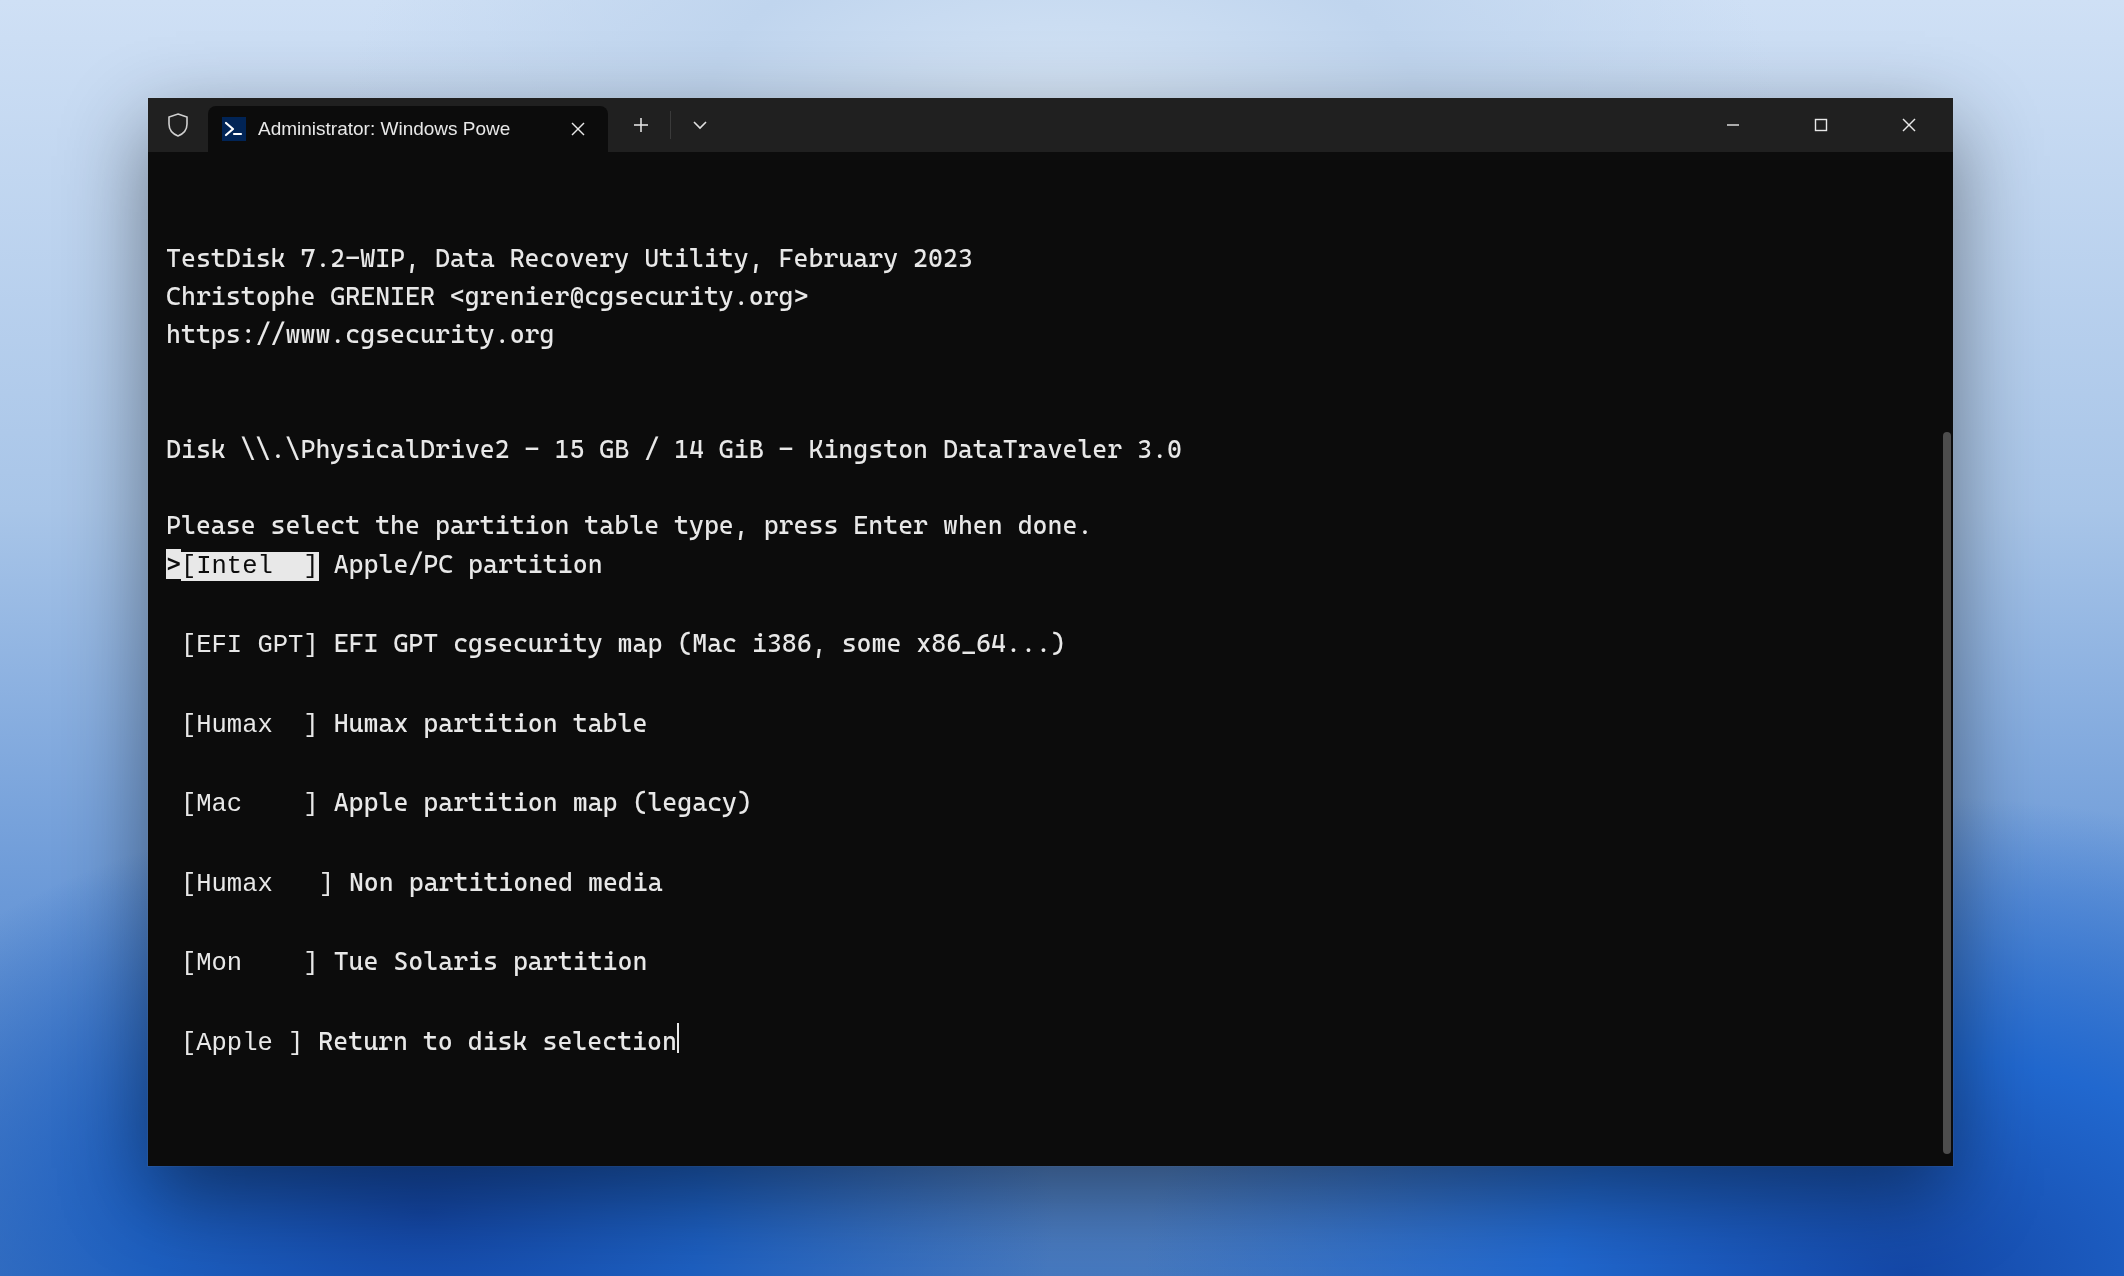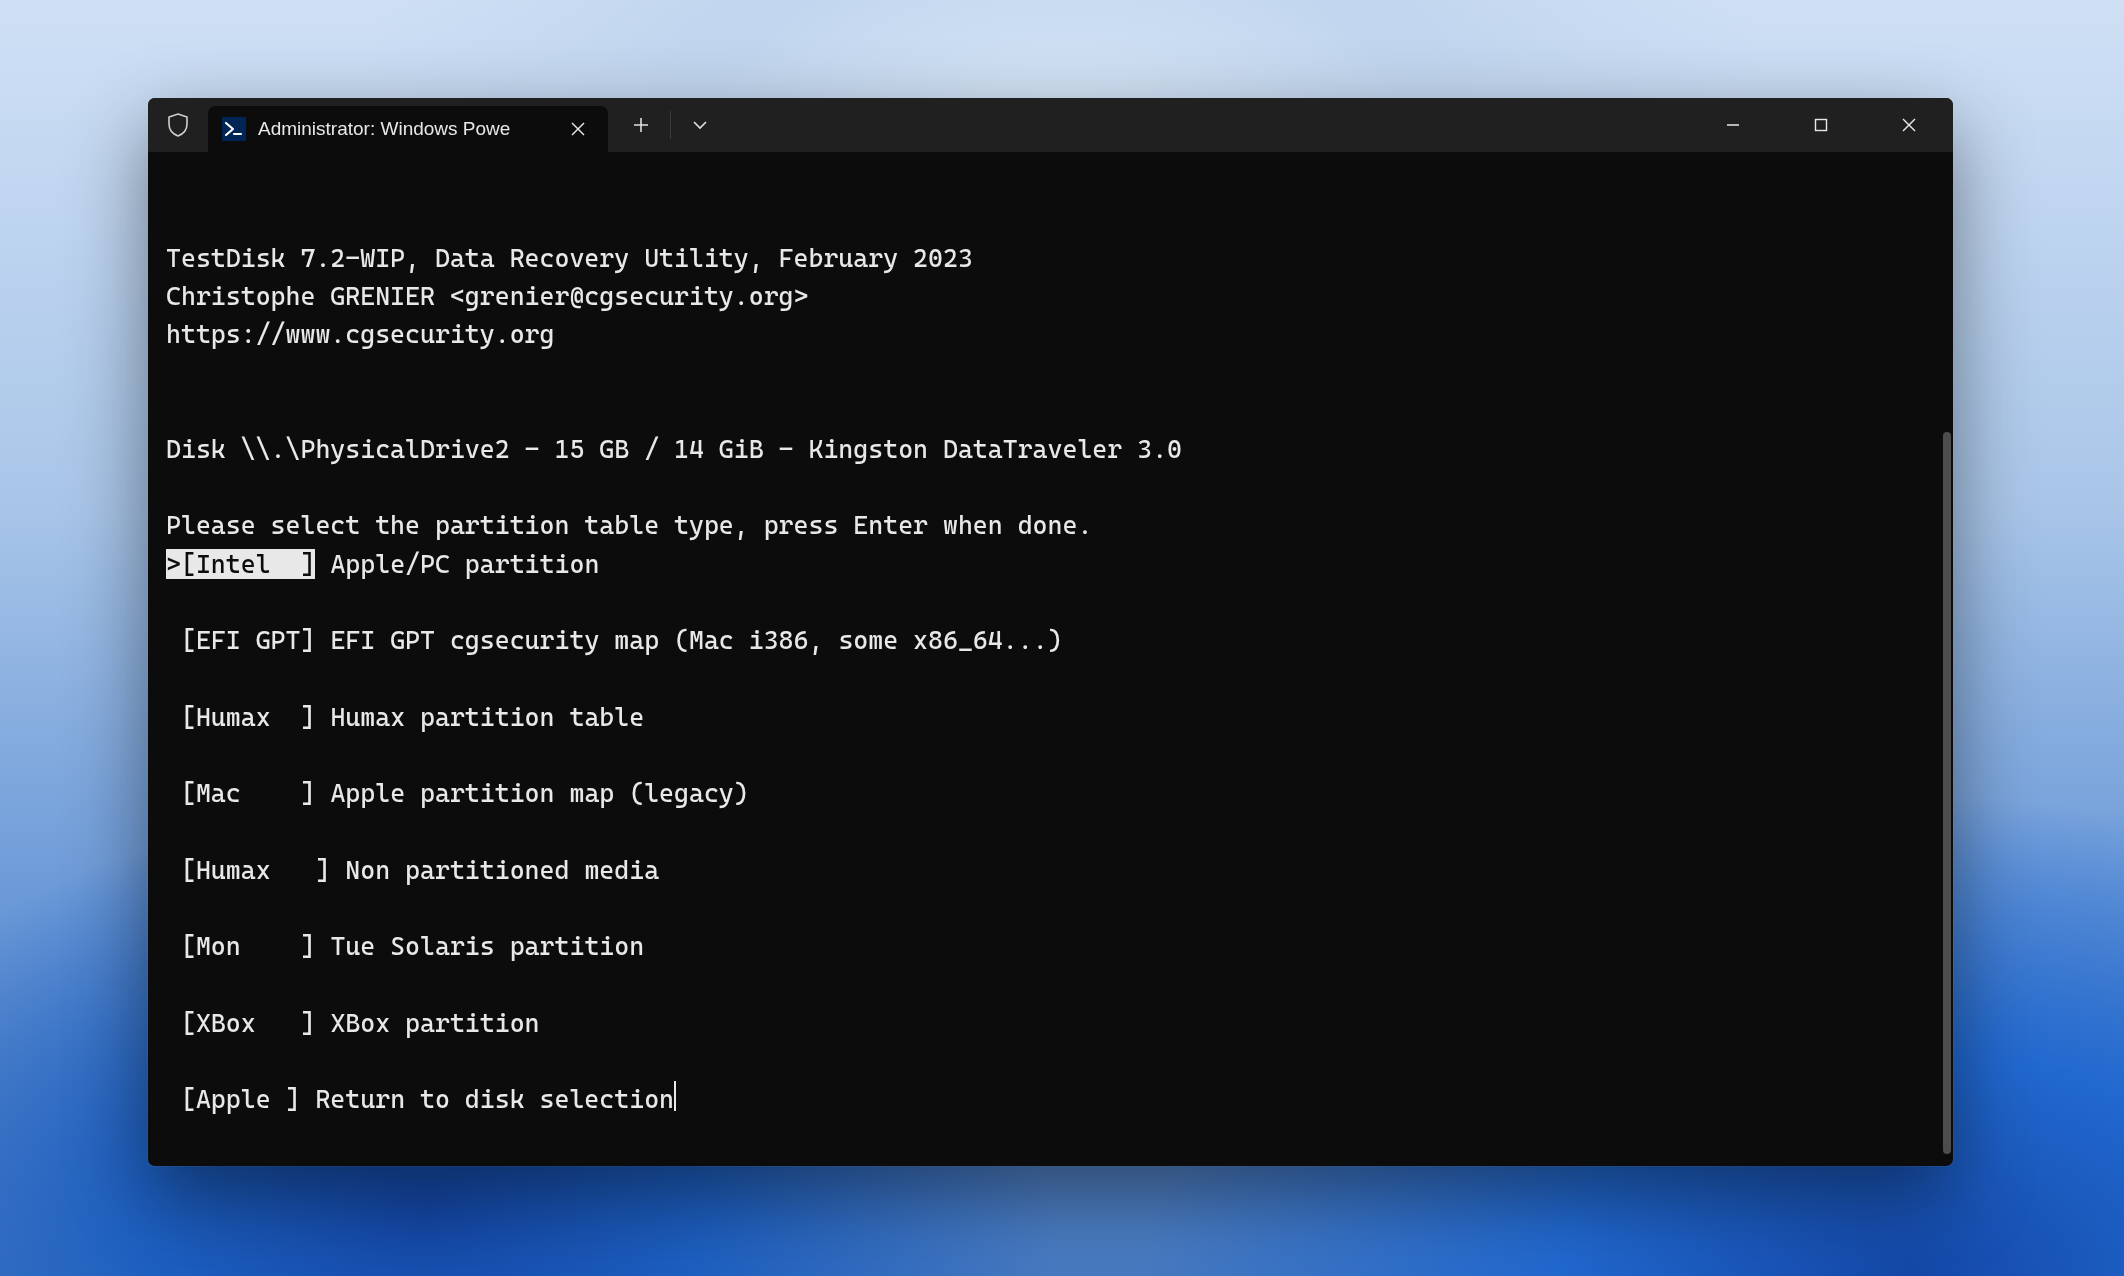--- a/index.html
+++ b/index.html
@@ -21,21 +21,21 @@
         radial-gradient(ellipse 1200px 700px at 50% 10%, #d6e5f6 0%, #c0d5ee 30%, transparent 60%),
         linear-gradient(180deg, #cfe0f5 0%, #a8c5e8 40%, #6c9ad8 70%, #4679c0 100%);
     }
     .window {
       position: absolute;
       left: 148px;
       top: 98px;
       width: 1805px;
       height: 1068px;
       background: #0c0c0c;
-      border-radius: 7px;
+      border-radius: 0;
       box-shadow: 0 30px 80px rgba(0,0,0,.45), 0 0 0 1px rgba(255,255,255,.06);
       display: flex;
       flex-direction: column;
       overflow: hidden;
     }
     .titlebar {
       height: 54px;
       background: #202020;
       display: flex;
       align-items: stretch;
@@ -127,21 +127,21 @@
       font-size: 25.5px;
       line-height: 1.5;
       color: #e8e8e8;
       white-space: pre;
       position: relative;
       overflow: hidden;
     }
     .terminal-inner { position: relative; }
     .menu-row { display: block; }
     .menu-row .indent { display: inline; }
-    .menu-row .label-box { display: inline; }
+    .menu-row .label-box { display: inline; font-family: Liberation Mono, monospace; }
     .menu-row.selected .pointer,
     .menu-row.selected .label-box { background: #e8e8e8; color: #0c0c0c; }
     .pointer { display: inline; }
     .cursor {
       display: inline-block;
       width: 2px;
       height: 30px;
       background: #e8e8e8;
       vertical-align: text-bottom;
       margin-bottom: 3px;
@@ -232,21 +232,20 @@
 
 <span>Disk \\.\PhysicalDrive2 - 15 GB / 14 GiB - Kingston DataTraveler 3.0</span>
 
 <span>Please select the partition table type, press Enter when done.</span>
 <span class="menu-row selected"><span class="pointer">&gt;</span><span class="label-box">[Intel  ]</span><span> Apple/PC partition</span></span>
 <span class="menu-row"><span class="indent"> </span><span class="label-box">[EFI GPT]</span><span> EFI GPT cgsecurity map (Mac i386, some x86_64...)</span></span>
 <span class="menu-row"><span class="indent"> </span><span class="label-box">[Humax  ]</span><span> Humax partition table</span></span>
 <span class="menu-row"><span class="indent"> </span><span class="label-box">[Mac    ]</span><span> Apple partition map (legacy)</span></span>
 <span class="menu-row"><span class="indent"> </span><span class="label-box">[Humax   ]</span><span> Non partitioned media</span></span>
 <span class="menu-row"><span class="indent"> </span><span class="label-box">[Mon    ]</span><span> Tue Solaris partition</span></span>
-<span class="menu-row"><span class="indent"> </span><span class="label-box">[XBox   ]</span><span> XBox partition</span></span>
 <span class="menu-row"><span class="indent"> </span><span class="label-box">[Apple ]</span><span> Return to disk selection</span><span class="cursor"></span></span>
 
 
 </div>
   </div>
 
   <div class="scrollbar">
     <div class="scrollbar-thumb"></div>
   </div>
 </div>

